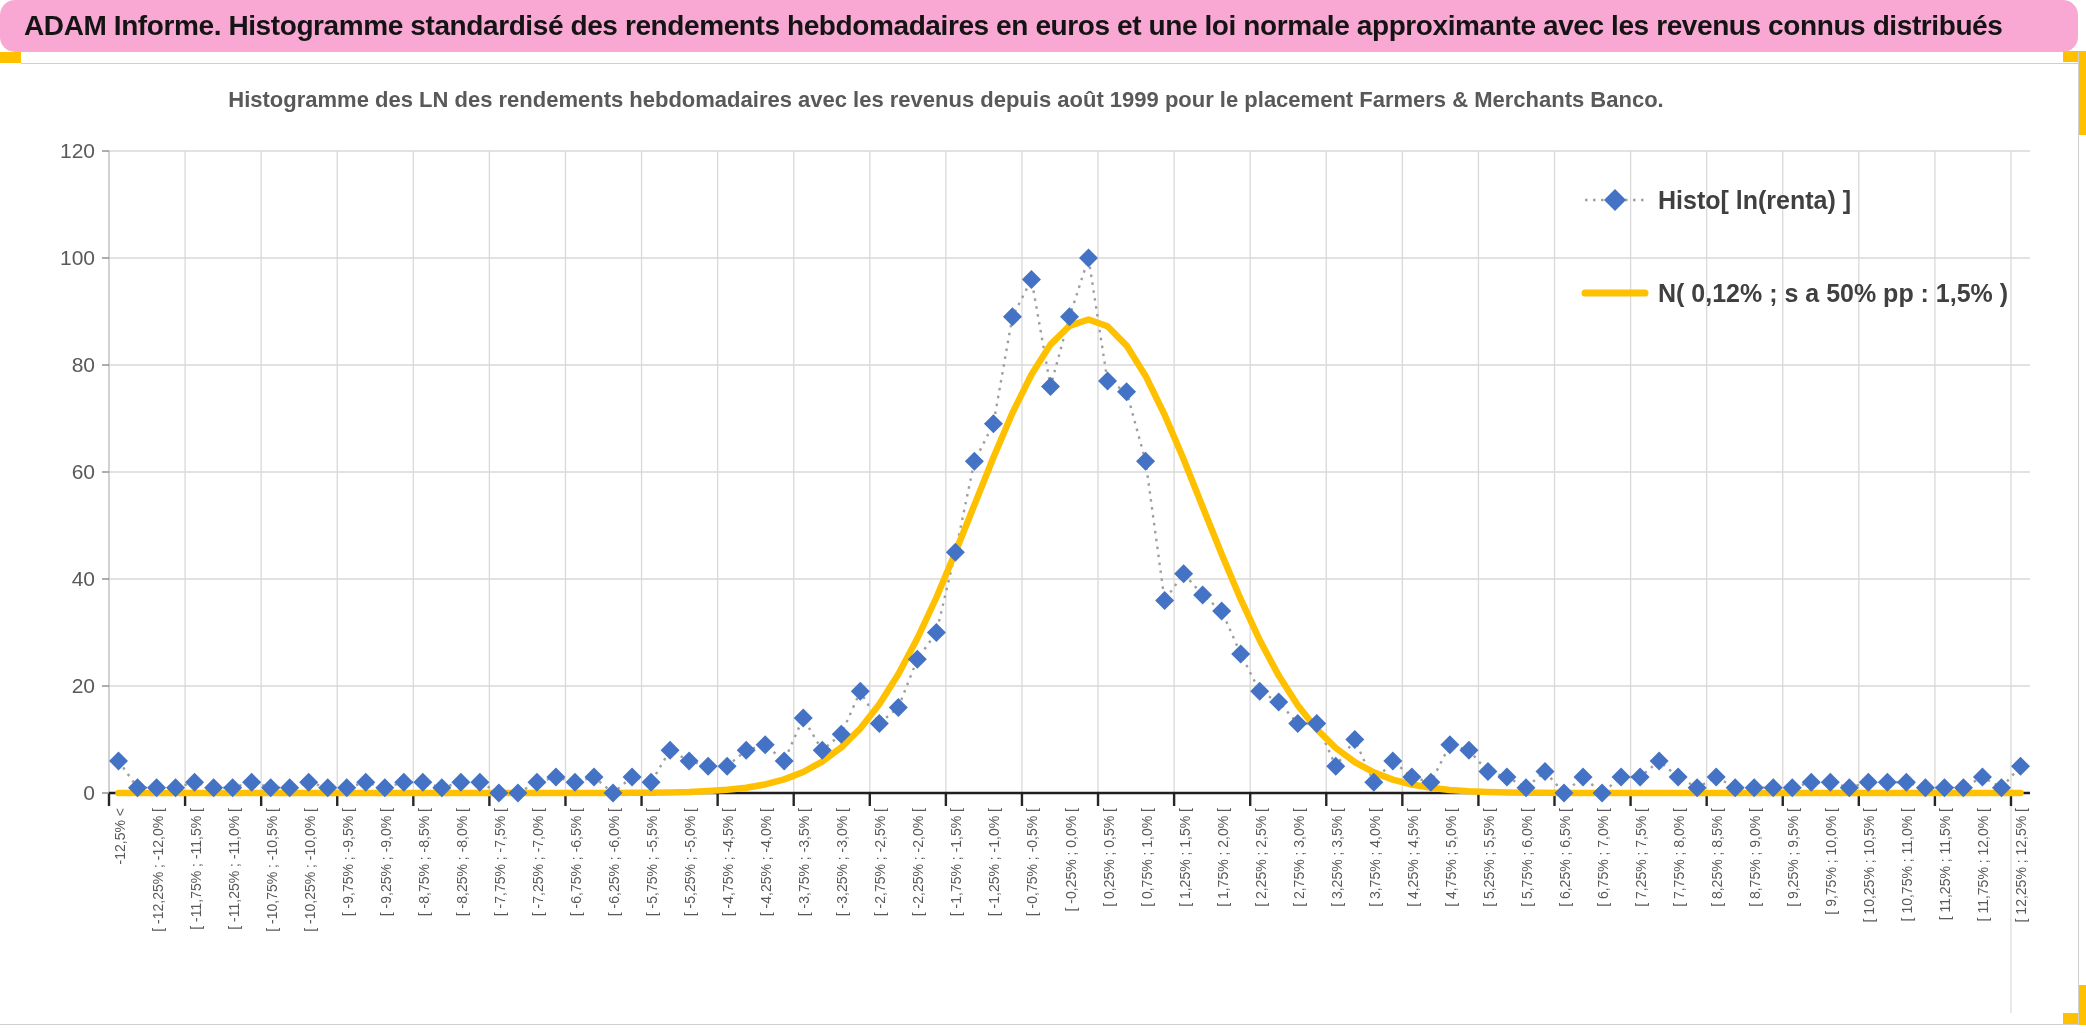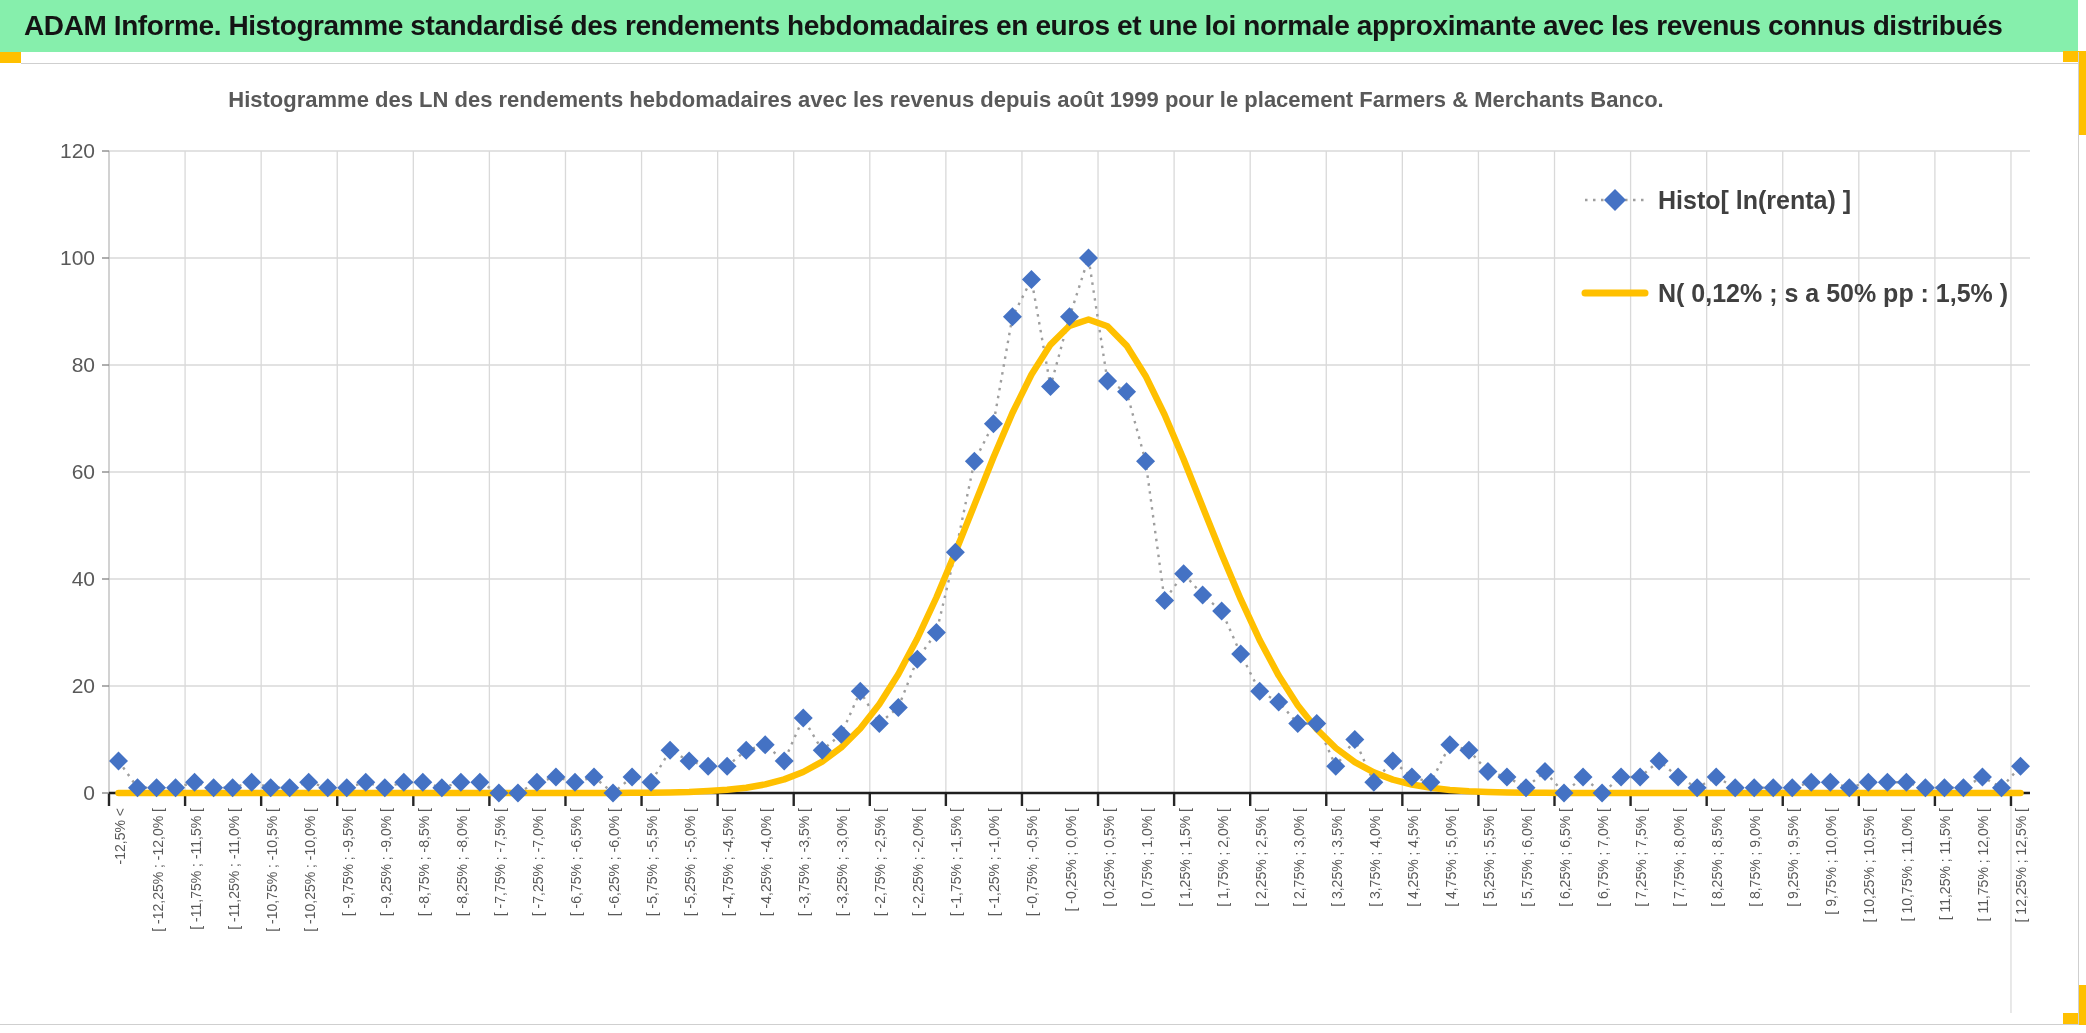--- a/index.html
+++ b/index.html
@@ -268,21 +268,21 @@
         <path d="M1615,189L1626,200L1615,211L1604,200Z" fill="#4472C4"></path>
         <text x="1658" y="209" font-size="25px" font-weight="700" fill="#404040">Histo[ ln(renta) ]</text>
       </g>
       <g>
         <line x1="1585" y1="293" x2="1645" y2="293" stroke="#FFC000" stroke-width="7" stroke-linecap="round"></line>
         <text x="1658" y="302" font-size="25px" font-weight="700" fill="#404040">N( 0,12% ; s a 50% pp : 1,5% )</text>
       </g>
     </g>
   </svg>
 
-<div id="header-bar" style="background: #86efac;">
+<div id="header-bar" style="background: #f9a8d4; border-radius: 15px;">
   <div class="title">ADAM Informe. Histogramme standardisé des rendements hebdomadaires en euros et une loi normale approximante avec les revenus connus distribués</div>
 </div>
 
 <div id="gold-left-stub" class="gold"></div>
 <div id="gold-topright-bar" class="gold"></div>
 <div id="gold-right-strip-upper" class="gold"></div>
 <div id="gold-right-strip-lower" class="gold"></div>
 <div id="gold-bottomright-bar" class="gold"></div>
 
 <div id="sheet-row-line-top" class="sheet-line"></div>

